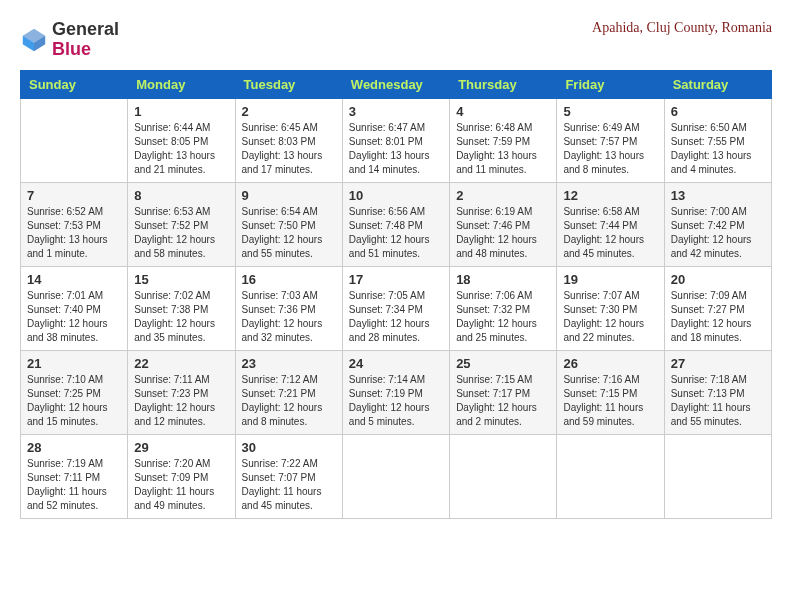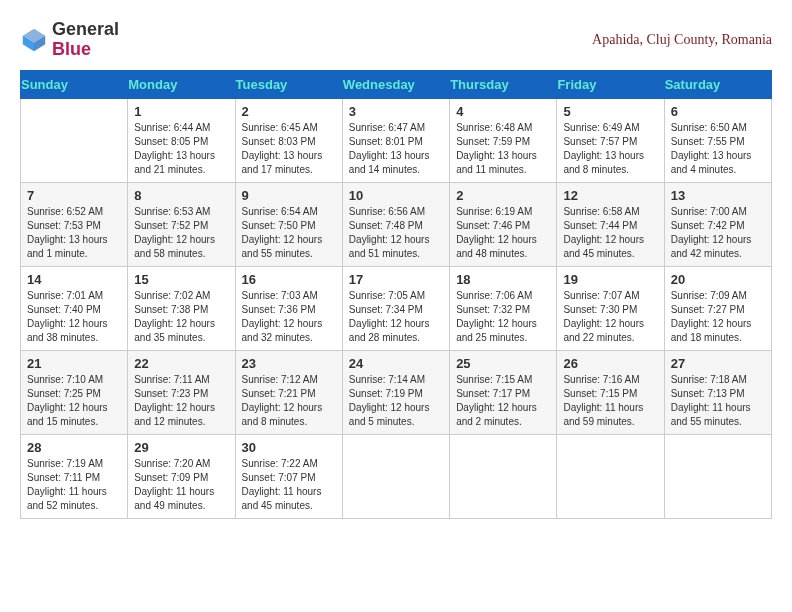--- a/index.html
+++ b/index.html
@@ -5,21 +5,21 @@
     * { box-sizing: border-box; margin: 0; padding: 0; }
     body {
       font-family: Arial, sans-serif;
       background: #fff;
       width: 792px;
       min-height: 612px;
       padding: 20px;
     }
     .header {
       display: flex;
-      align-items: center;
+      align-items: flex-start;
       justify-content: space-between;
       margin-bottom: 10px;
     }
     .logo {
       display: flex;
       align-items: center;
       gap: 4px;
     }
     .logo-text {
       font-size: 18px;
@@ -45,23 +45,23 @@
       color: #7f1d1d;
       font-family: Liberation Serif, serif;
     }
     .calendar {
       width: 100%;
       border-collapse: collapse;
       border: 1px solid #ccc;
     }
     .calendar th {
       background-color: #1565c0;
-      color: #5eead4;
+      color: #bef264;
       text-align: left;
-      padding: 6px 0;
+      padding: 6px 8px;
       font-size: 13px;
       border: 1px solid #1565c0;
     }
     .calendar td {
       vertical-align: top;
       border: 1px solid #ccc;
       padding: 5px 6px;
       width: calc(100% / 7);
       min-height: 80px;
     }

